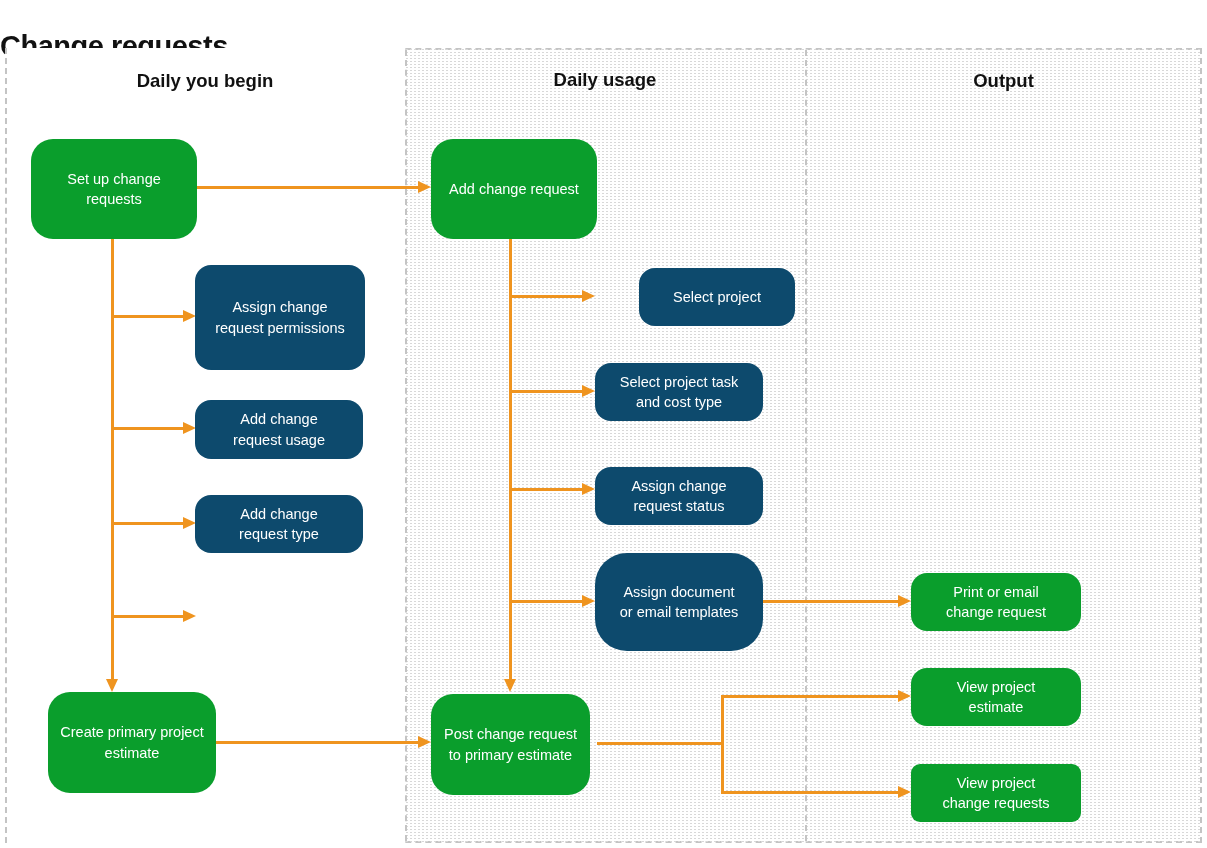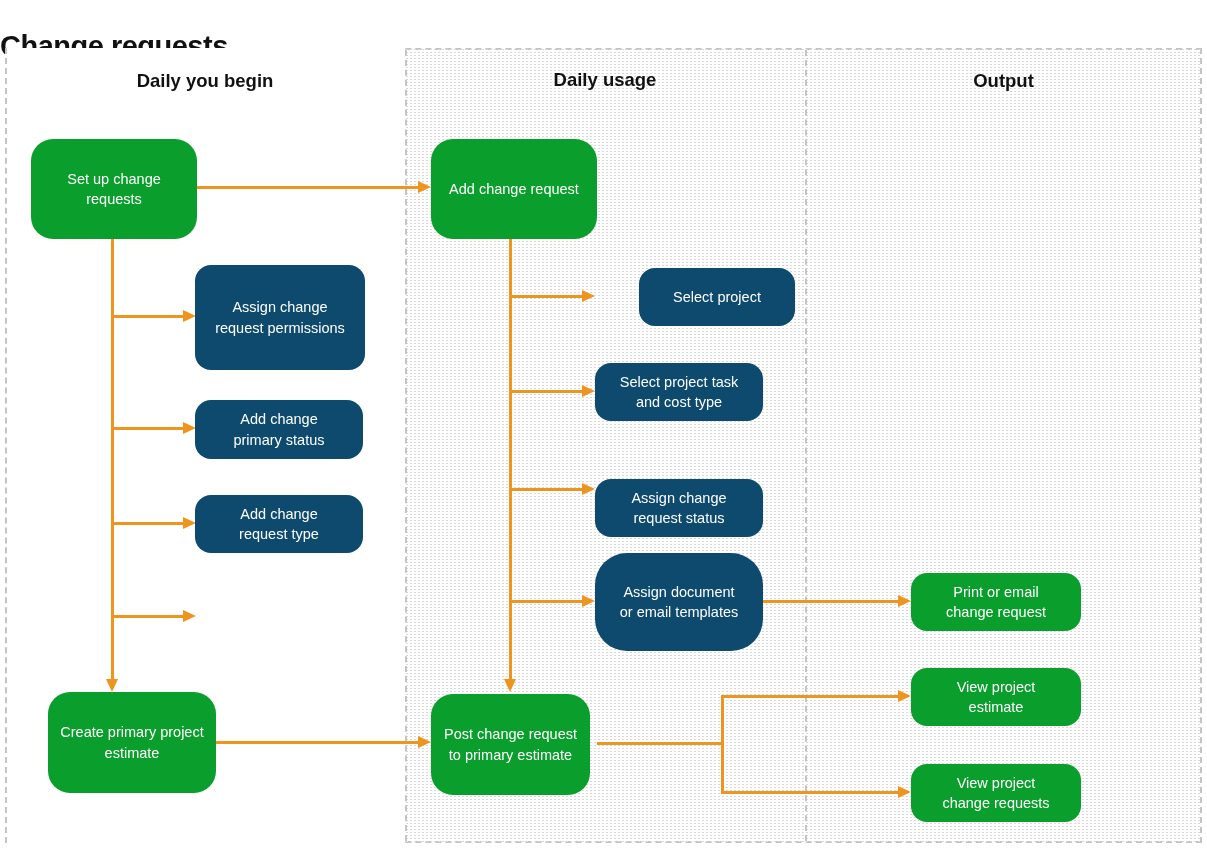--- a/index.html
+++ b/index.html
@@ -119,28 +119,28 @@
   <div class="vline" style="left:721px;top:695px;height:99px;"></div>
 
   <div class="hline" style="left:721px;top:695px;width:178px;"></div>
   <div class="arrow-right" style="left:898px;top:690px;"></div>
 
   <div class="hline" style="left:721px;top:791px;width:178px;"></div>
   <div class="arrow-right" style="left:898px;top:786px;"></div>
 
   <div class="node green big" style="left:31px;top:139px;width:166px;height:100px;">Set up change requests</div>
   <div class="node blue small" style="left:195px;top:265px;width:170px;height:105px;">Assign change request permissions</div>
-  <div class="node blue small" style="left:195px;top:400px;width:168px;height:59px;">Add change primary status</div>
+  <div class="node blue small" style="left:195px;top:400px;width:168px;height:59px;">Add change request usage</div>
   <div class="node blue small" style="left:195px;top:495px;width:168px;height:58px;">Add change request type</div>
   <div class="node green big" style="left:28px;top:692px;width:168px;height:101px;margin-left:20px;">Create primary project estimate</div>
 
   <div class="node green big" style="left:431px;top:139px;width:166px;height:100px;">Add change request</div>
   <div class="node blue small" style="left:595px;top:268px;width:156px;height:58px;margin-left:44px;">Select project</div>
   <div class="node blue small" style="left:595px;top:363px;width:168px;height:58px;">Select project task and cost type</div>
-  <div class="node blue small" style="left:595px;top:479px;width:168px;height:58px;">Assign change request status</div>
+  <div class="node blue small" style="left:595px;top:467px;width:168px;height:58px;">Assign change request status</div>
   <div class="node blue small" style="left:595px;top:553px;width:168px;height:98px;border-radius:32px;">Assign document or email templates</div>
   <div class="node green big" style="left:431px;top:694px;width:159px;height:101px;">Post change request to primary estimate</div>
 
   <div class="node green small" style="left:911px;top:573px;width:170px;height:58px;">Print or email change request</div>
   <div class="node green small" style="left:911px;top:668px;width:170px;height:58px;">View project estimate</div>
-  <div class="node green small" style="left:911px;top:764px;width:170px;height:58px;">View project change requests</div>
+  <div class="node green small" style="left:911px;top:764px;width:170px;height:58px;border-radius:9px;">View project change requests</div>
 
 </div>
 
 </body></html>

